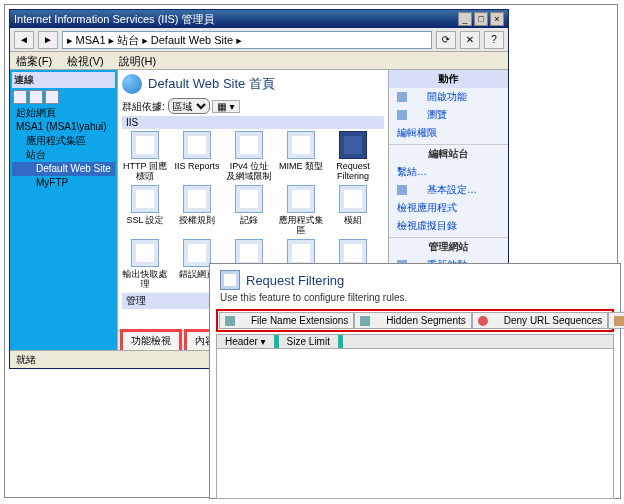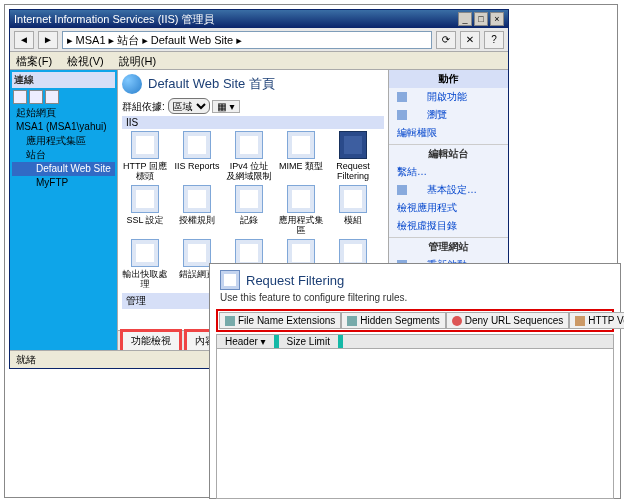--- a/index.html
+++ b/index.html
@@ -59,21 +59,21 @@
 
 
 .subwin { position: absolute; left: 204px; top: 258px; width: 412px; height: 236px; background: #fff; border: 1px solid #888; }
 .sub-h { padding: 6px 10px 2px; }
 .sub-h h3 { font-size: 13px; font-weight: normal; color: #1c3f75; display: flex; align-items: center; gap: 6px; }
 .sub-h h3 .ficon { width: 20px; height: 20px; background: #c4d4ef; border: 1px solid #6b8cc0; position: relative; }
 .sub-h h3 .ficon::after { content: ""; position: absolute; left: 3px; top: 3px; right: 3px; bottom: 3px; background: #fff; }
 .sub-h p { font-size: 10px; color: #333; margin-top: 2px; }
 
 .tabbar { margin: 4px 6px 0; border: 2px solid #d00; padding: 1px; display: flex; gap: 0; font-size: 10px; }
-.tabbar .tb { flex: 0 0 auto; padding: 2px 5px; border: 1px solid #aaa; background: #f0f0f0; display: flex; align-items: center; gap: 3px; white-space: nowrap; }
+.tabbar .tb { flex: 0 0 auto; padding: 2px 5px; border: 1px solid #aaa; background: #f0f0f0; display: flex; align-items: center; gap: 16px; white-space: nowrap; }
 .tabbar .tb i { width: 10px; height: 10px; background: #7aa; display: inline-block; }
 .tabbar .tb.deny i { background: #d55; border-radius: 50%; }
 .tabbar .tb.verb i { background: #c96; }
 
 .gridhdr { margin: 2px 6px 0; display: flex; font-size: 10px; background: #e8e8e8; border: 1px solid #aaa; }
 .gridhdr .c { padding: 1px 8px; border-right: 5px solid #14b8a6; }
 .gridbody { margin: 0 6px 6px; height: 150px; border: 1px solid #aaa; border-top: none; background: #fff; }
 </style>
 </head>
 <body>

